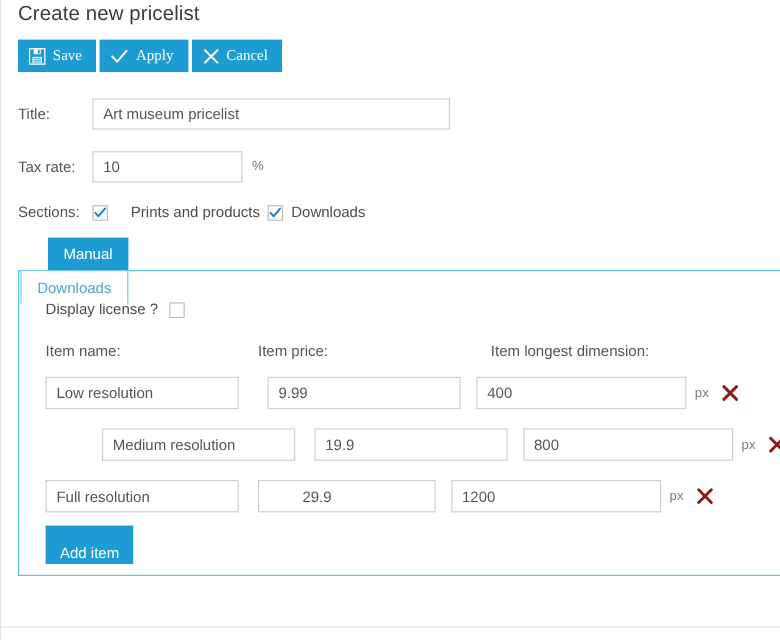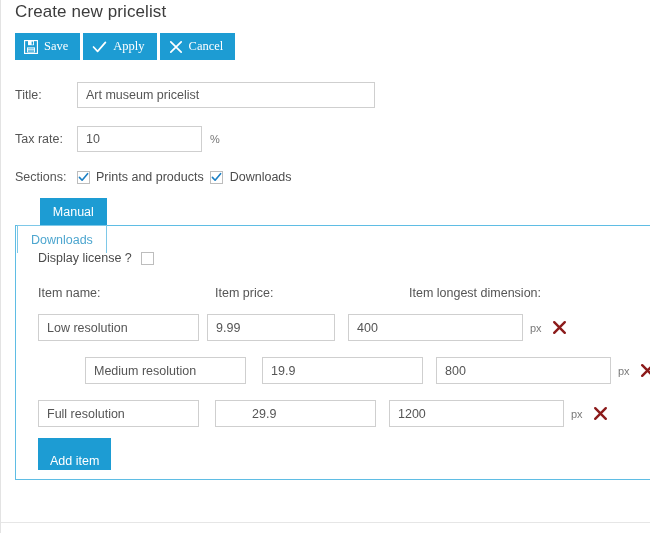--- a/index.html
+++ b/index.html
@@ -244,21 +244,21 @@
     <span class="pct">%</span>
   </div>
 
   <div class="frow" style="left:14px; top:170px;">
     <span class="flabel" style="width:62px;">Sections:</span>
     <span class="cbx">
       <svg width="11" height="11" viewBox="0 0 11 11">
         <path d="M1.4 5.4 L4.1 8.2 L9.6 1.7" fill="none" stroke="#1b7fc4" stroke-width="1.6" stroke-linecap="round" stroke-linejoin="round"></path>
       </svg>
     </span>
-    <span class="cbx-label" style="margin:0 6px 0 6px;">Prints and products</span>
+    <span class="cbx-label" style="margin:0 6px 0 19px;">Prints and products</span>
     <span class="cbx">
       <svg width="11" height="11" viewBox="0 0 11 11">
         <path d="M1.4 5.4 L4.1 8.2 L9.6 1.7" fill="none" stroke="#1b7fc4" stroke-width="1.6" stroke-linecap="round" stroke-linejoin="round"></path>
       </svg>
     </span>
     <span class="cbx-label" style="margin-left:7px;">Downloads</span>
   </div>
 
   <div class="tabs">
     <div class="tab tab-active">
@@ -276,21 +276,21 @@
         <span style="font-size:12.5px;color:#4c4c4c;">Display license ?</span>
         <span class="cbx"></span>
       </div>
 
       <div class="colhdr" style="left:22px;">Item name:</div>
       <div class="colhdr" style="left:199px;">Item price:</div>
       <div class="colhdr" style="left:373px;margin-left:20px;">Item longest dimension:</div>
 
       <div class="itemrow" style="top:88px;">
         <input class="inp" style="width: 161px; height: 27px;" value="Low resolution">
-        <input class="inp" style="width: 128px; height: 27px; margin-left: 8px;" value="9.99">
+        <input class="inp" style="width: 161px; height: 27px; margin-left: 24px;" value="9.99">
         <input class="inp" style="width: 175px; height: 27px; margin-left: 13px;" value="400">
         <span class="px-lab">px</span>
         <span class="del">
           <svg width="15" height="15" viewBox="0 0 15 15">
             <path d="M2.2 2.2 L12.8 12.8 M12.8 2.2 L2.2 12.8" fill="none" stroke="#8c1b1b" stroke-width="2.4" stroke-linecap="round"></path>
           </svg>
         </span>
       </div>
 
       <div class="itemrow" style="top:131px;margin-left:47px;">
@@ -300,21 +300,21 @@
         <span class="px-lab">px</span>
         <span class="del">
           <svg width="15" height="15" viewBox="0 0 15 15">
             <path d="M2.2 2.2 L12.8 12.8 M12.8 2.2 L2.2 12.8" fill="none" stroke="#8c1b1b" stroke-width="2.4" stroke-linecap="round"></path>
           </svg>
         </span>
       </div>
 
       <div class="itemrow" style="top:174px;">
         <input class="inp" style="width: 161px; height: 27px;" value="Full resolution">
-        <input class="inp" style="width: 161px; height: 27px; margin-left: 16px; padding-left: 36px;" value="29.9">
+        <input class="inp" style="width: 148px; height: 27px; margin-left: 16px; padding-left: 36px;" value="29.9">
         <input class="inp" style="width: 175px; height: 27px; margin-left: 13px;" value="1200">
         <span class="px-lab">px</span>
         <span class="del">
           <svg width="15" height="15" viewBox="0 0 15 15">
             <path d="M2.2 2.2 L12.8 12.8 M12.8 2.2 L2.2 12.8" fill="none" stroke="#8c1b1b" stroke-width="2.4" stroke-linecap="round"></path>
           </svg>
         </span>
       </div>
 
       <button class="addbtn">Add item</button>

